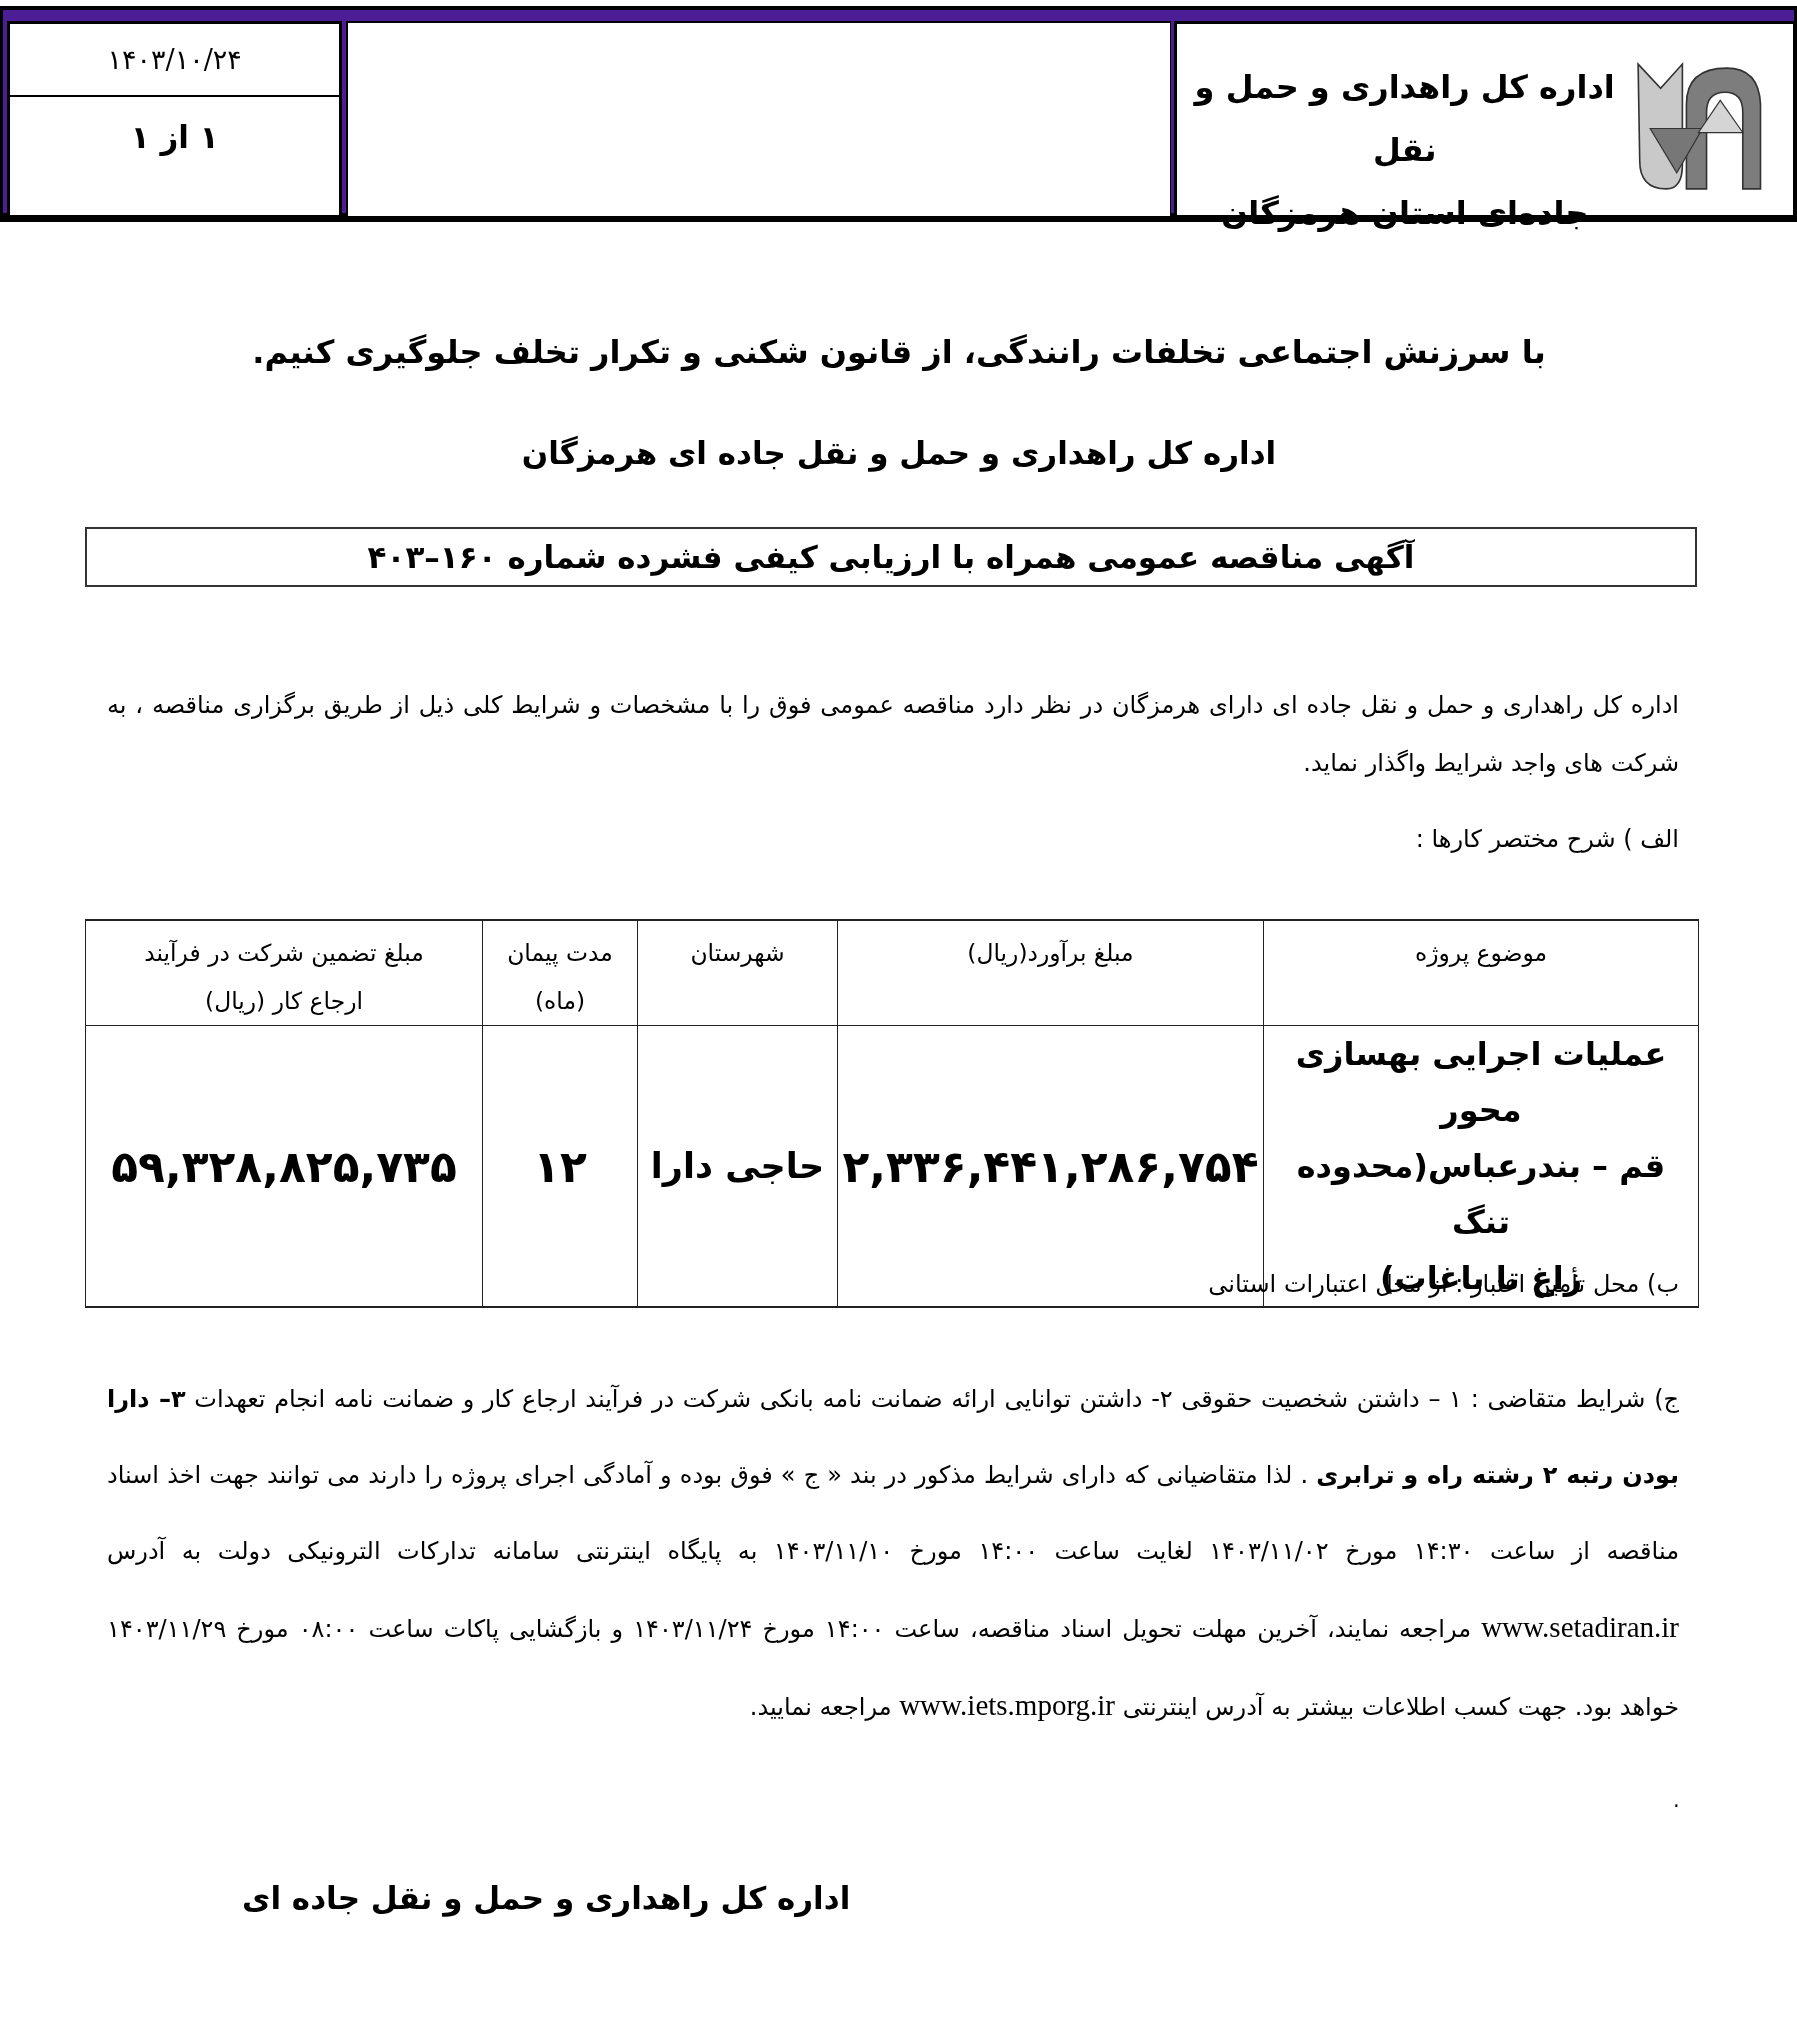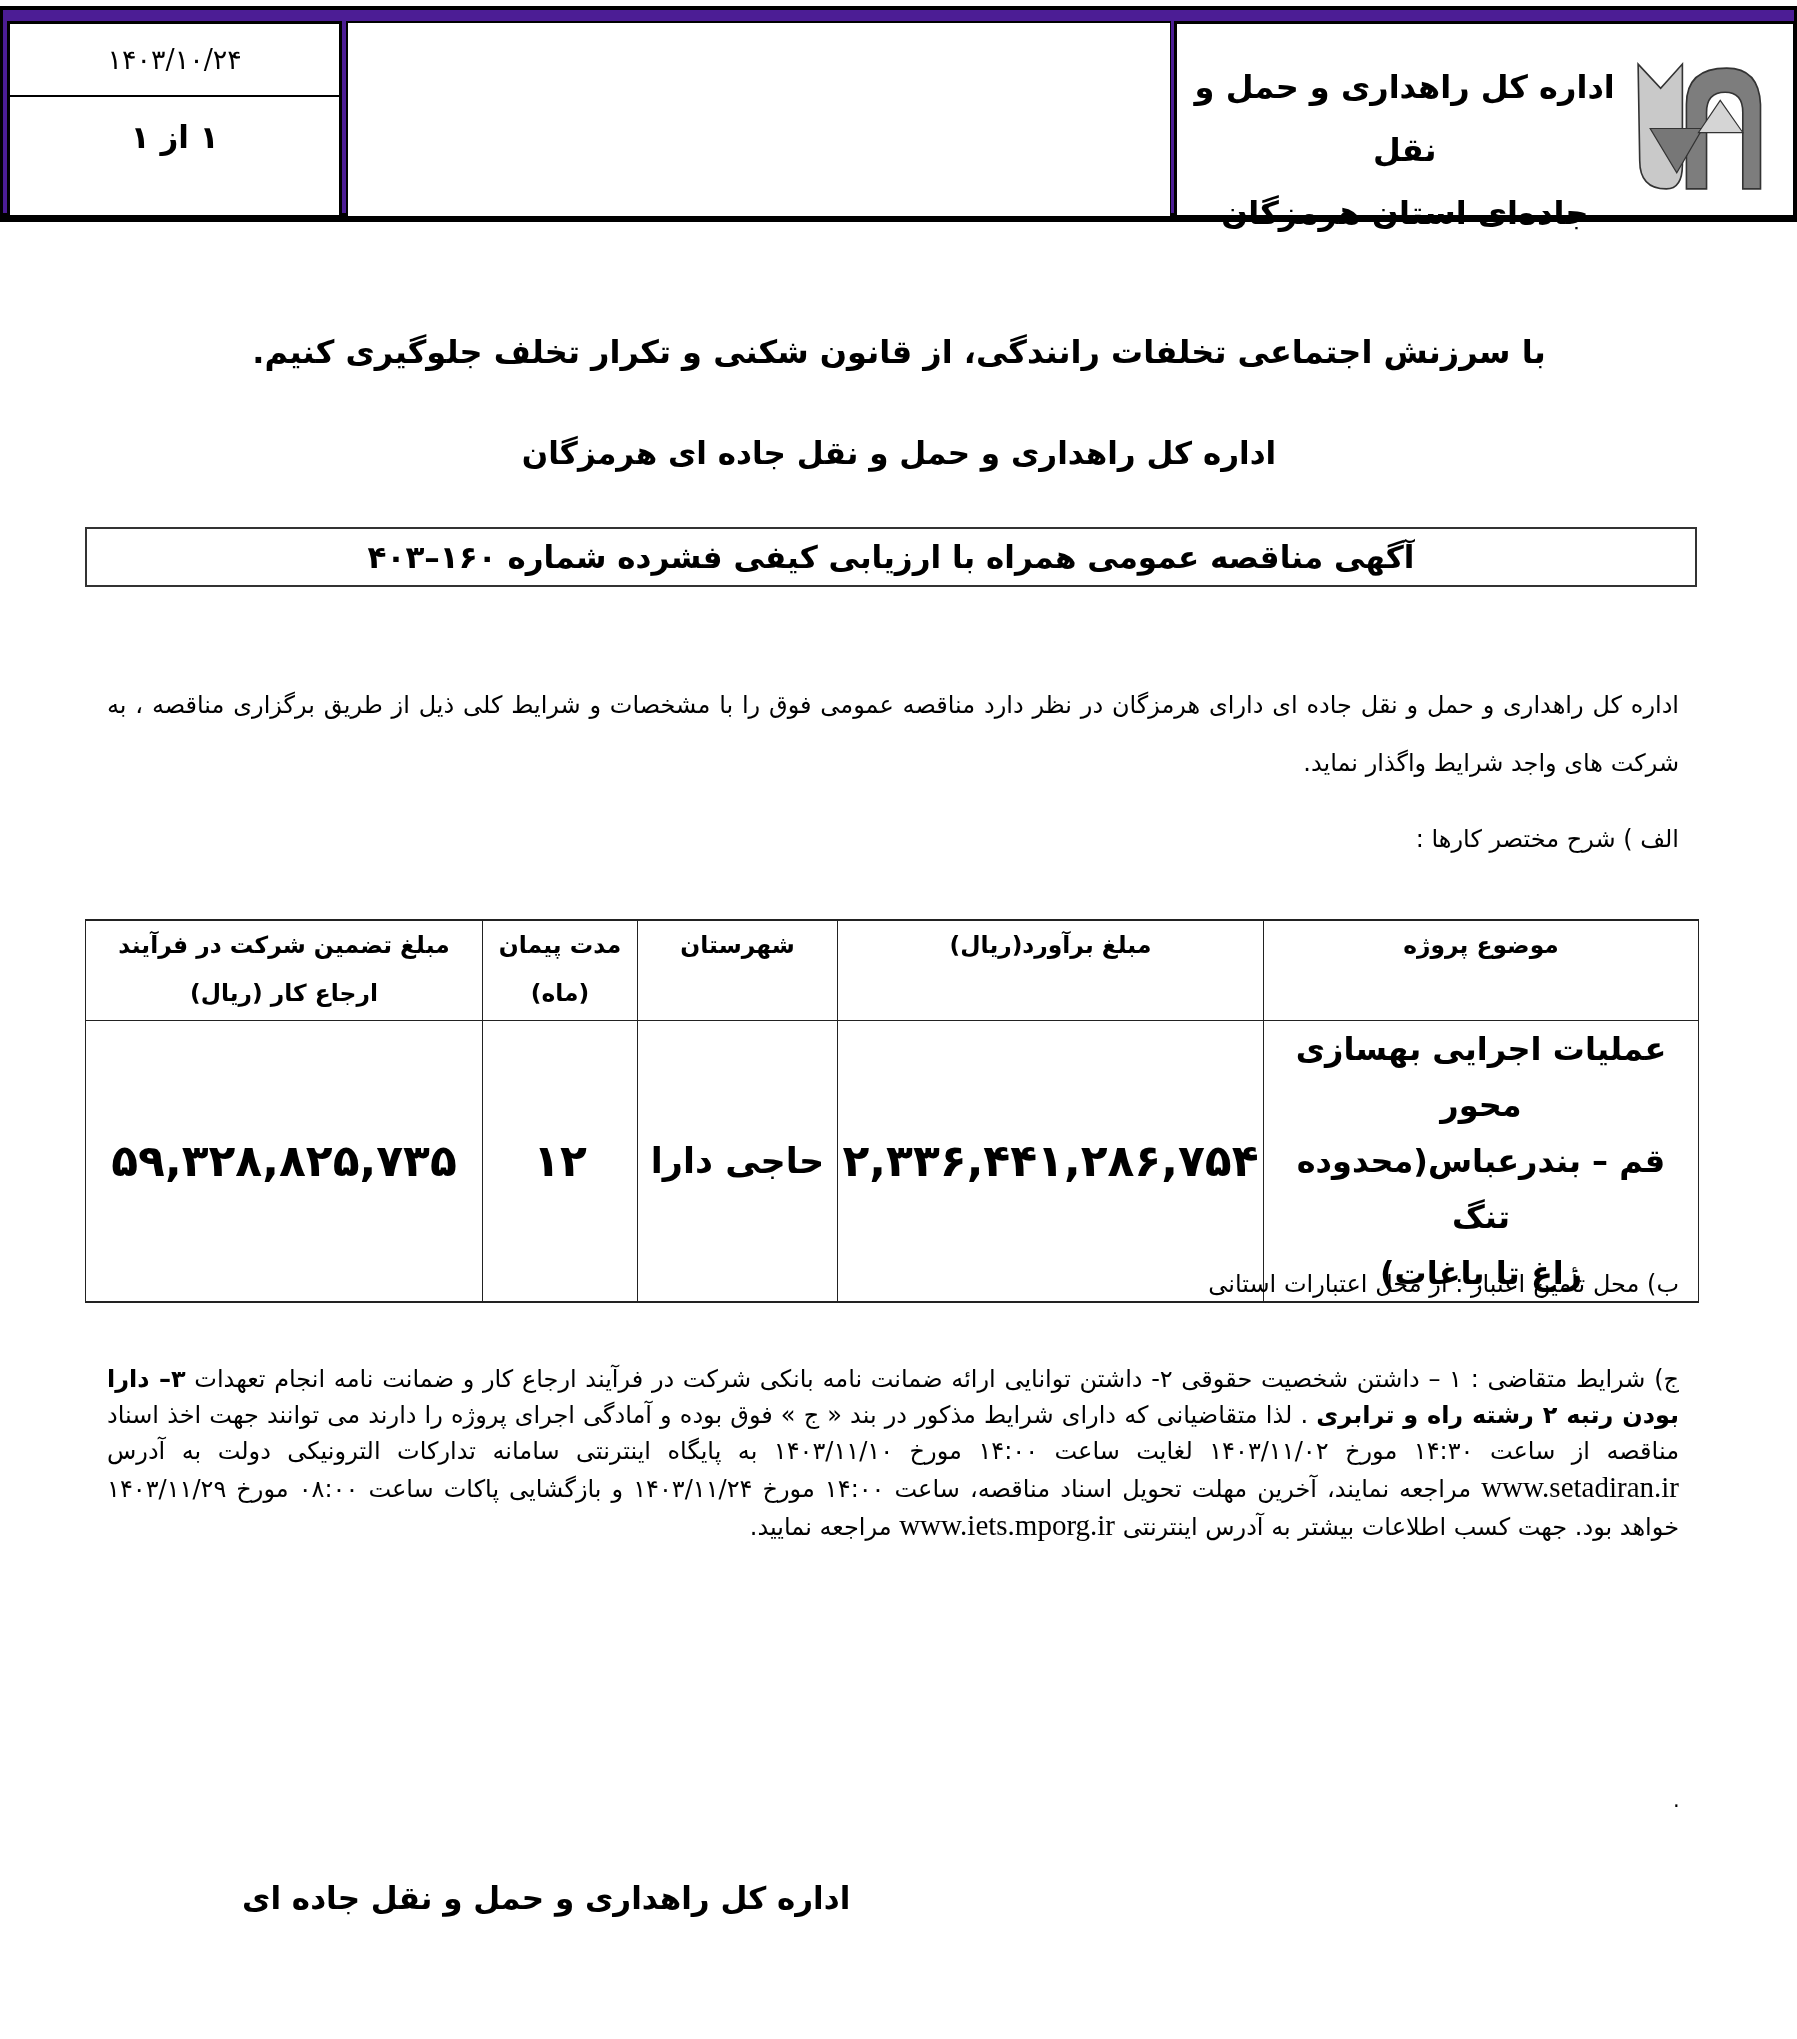--- a/index.html
+++ b/index.html
@@ -67,31 +67,31 @@
   .label-a { top: 825px; right: 119px; direction: rtl; font-size: 24px; }
 
   
   .tbl {
     position: absolute; left: 85px; top: 919px; width: 1612px; height: 343px;
     border-collapse: collapse; direction: rtl; table-layout: fixed;
   }
   .tbl td, .tbl th { border: 1.6px solid #222; text-align: center; vertical-align: top; padding: 0; }
   .tbl tr.head-row { height: 100px; }
   .tbl tr.head-row th {
-    font-weight: bold; font-size: 23.4px; line-height: 48px; 
+    font-weight: normal; font-size: 23.4px; line-height: 48px; padding-top: 8px;
   }
   .tbl tr.data-row td { vertical-align: middle; font-weight: bold; }
   .big-num { font-size: 44px; direction: ltr; unicode-bidi: embed; }
   .city { font-size: 35px; }
   .subject { font-size: 32px; line-height: 56px; }
   .tbl thead tr { border-top: 2.4px solid #222; }
   .tbl tr.data-row { border-bottom: 2.4px solid #222; }
 
   .p-b   { top: 1270px; right: 119px; direction: rtl; font-size: 24px; }
-  .p-c   { top: 1361px; line-height: 36px; }
+  .p-c   { top: 1361px; line-height: 76px; }
   .url { font-family: "Liberation Serif", serif; font-size: 29px; direction: ltr; unicode-bidi: embed; }
   .bold { font-weight: bold; }
   .dot { left: 1673px; top: 1788px; font-size: 21px; }
 
   .signature {
     left: 242px; top: 1880px; direction: rtl;
     font-family: "DejaVu Sans", sans-serif; font-weight: bold; font-size: 31px;
   }
 </style>
 </head>

